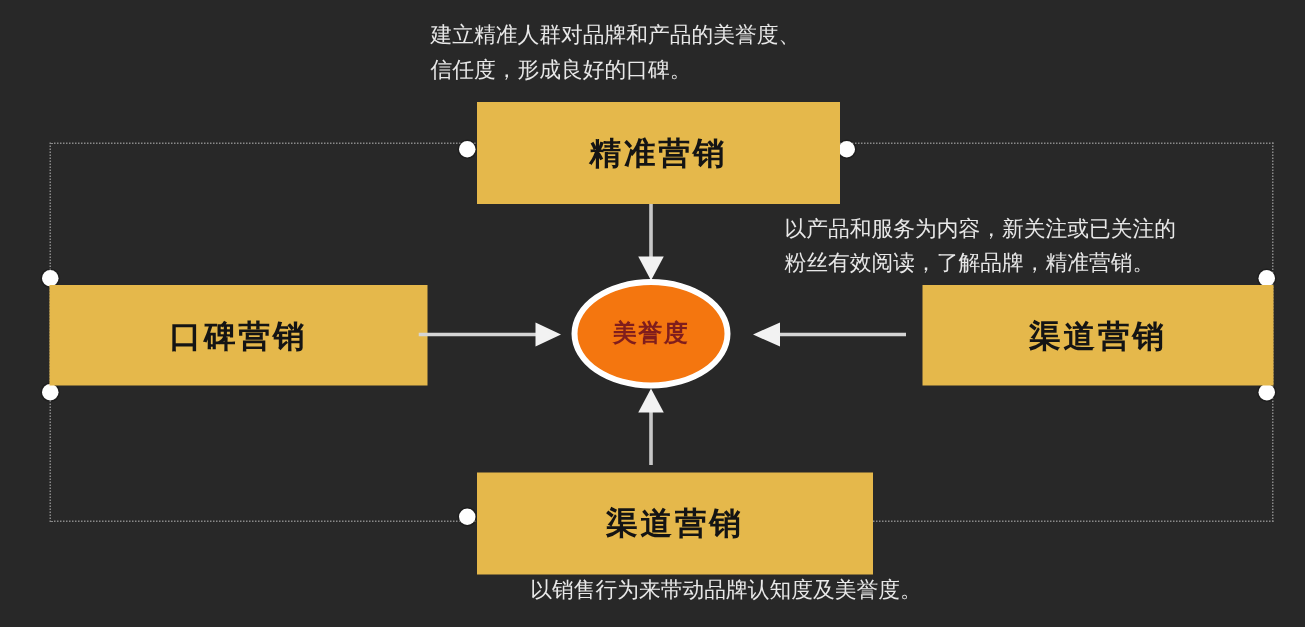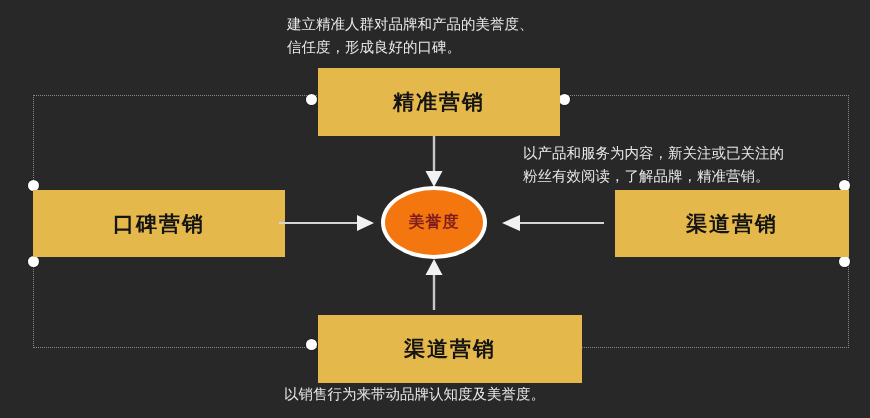--- a/index.html
+++ b/index.html
@@ -70,21 +70,21 @@
     position:absolute;
     color:#e8e8e8;
     font-size:14.5px;
     line-height:23px;
     white-space:pre-line;
     z-index:4;
   }
   #cap-top    { left:287px; top:13px;  width:330px; text-align:left; }
   #cap-left   { left:32px;  top:142px; width:350px; text-align:left; }
   #cap-right  { left:523px; top:142px; width:340px; text-align:left; }
-  #cap-bottom { left:284px; top:383px; width:400px; text-align:left; }
+  #cap-bottom { left:284px; top:383px; width:400px; text-align:center; }
 
   
   .arrow { position:absolute; z-index:4; }
   #arrow-top    { left:420px; top:136px; }
   #arrow-bottom { left:420px; top:258px; }
   #arrow-left   { left:279px; top:212px; }
   #arrow-right  { left:500px; top:212px; }
 </style>
 </head>
 <body>

